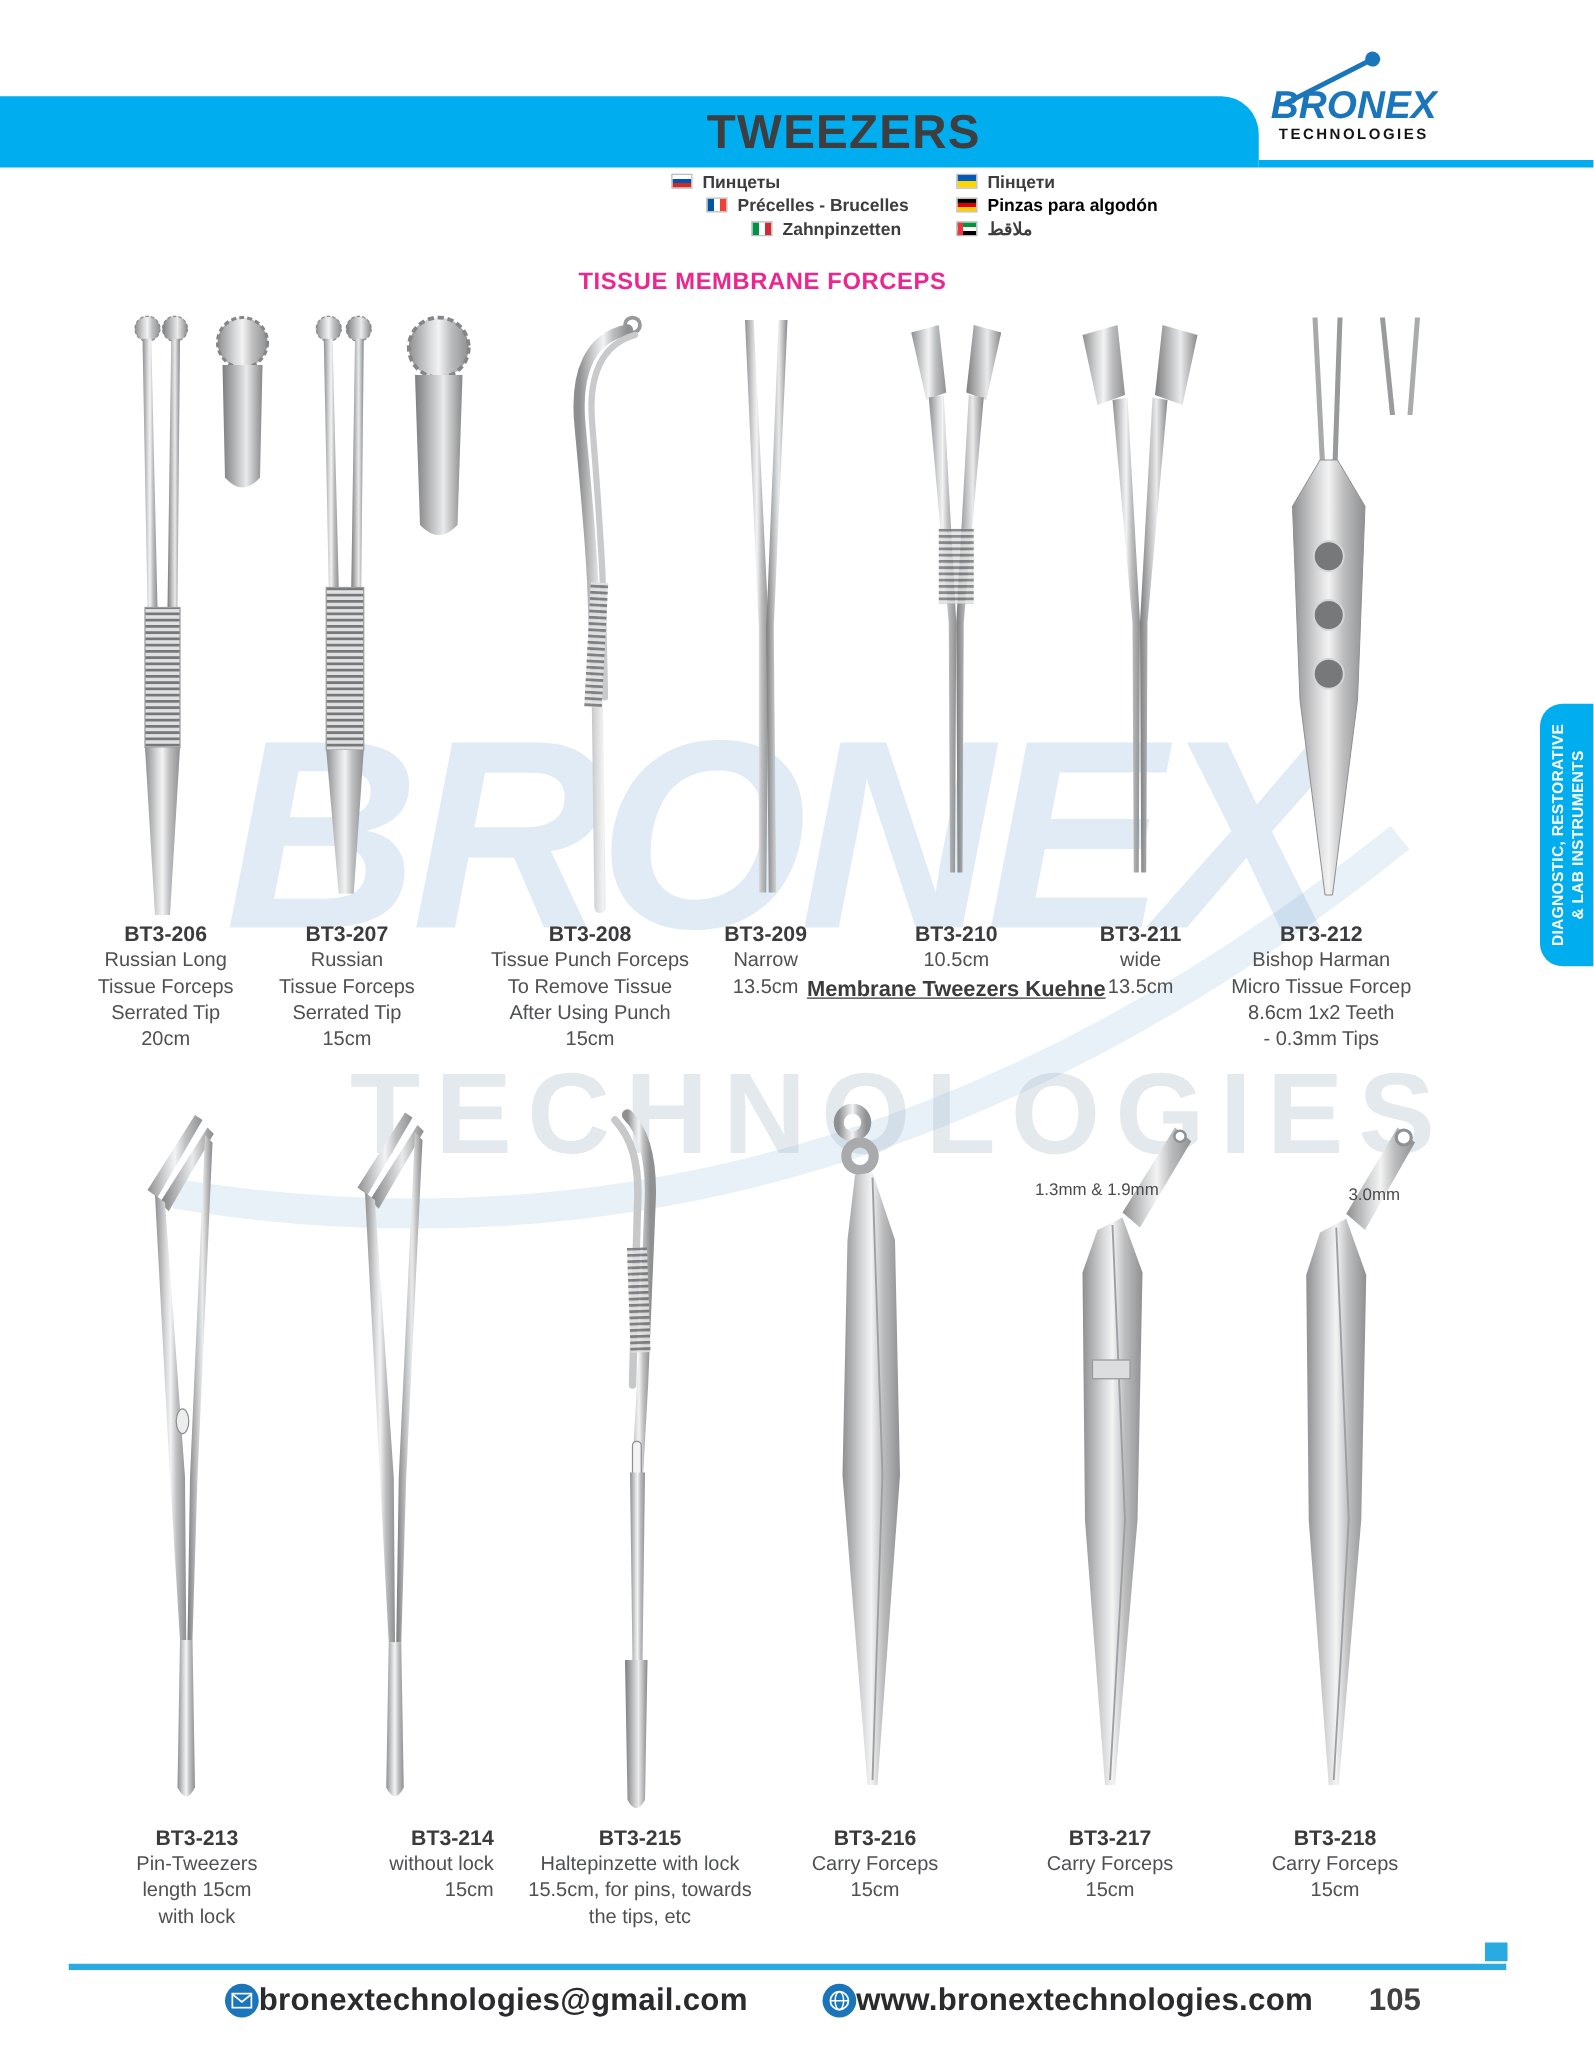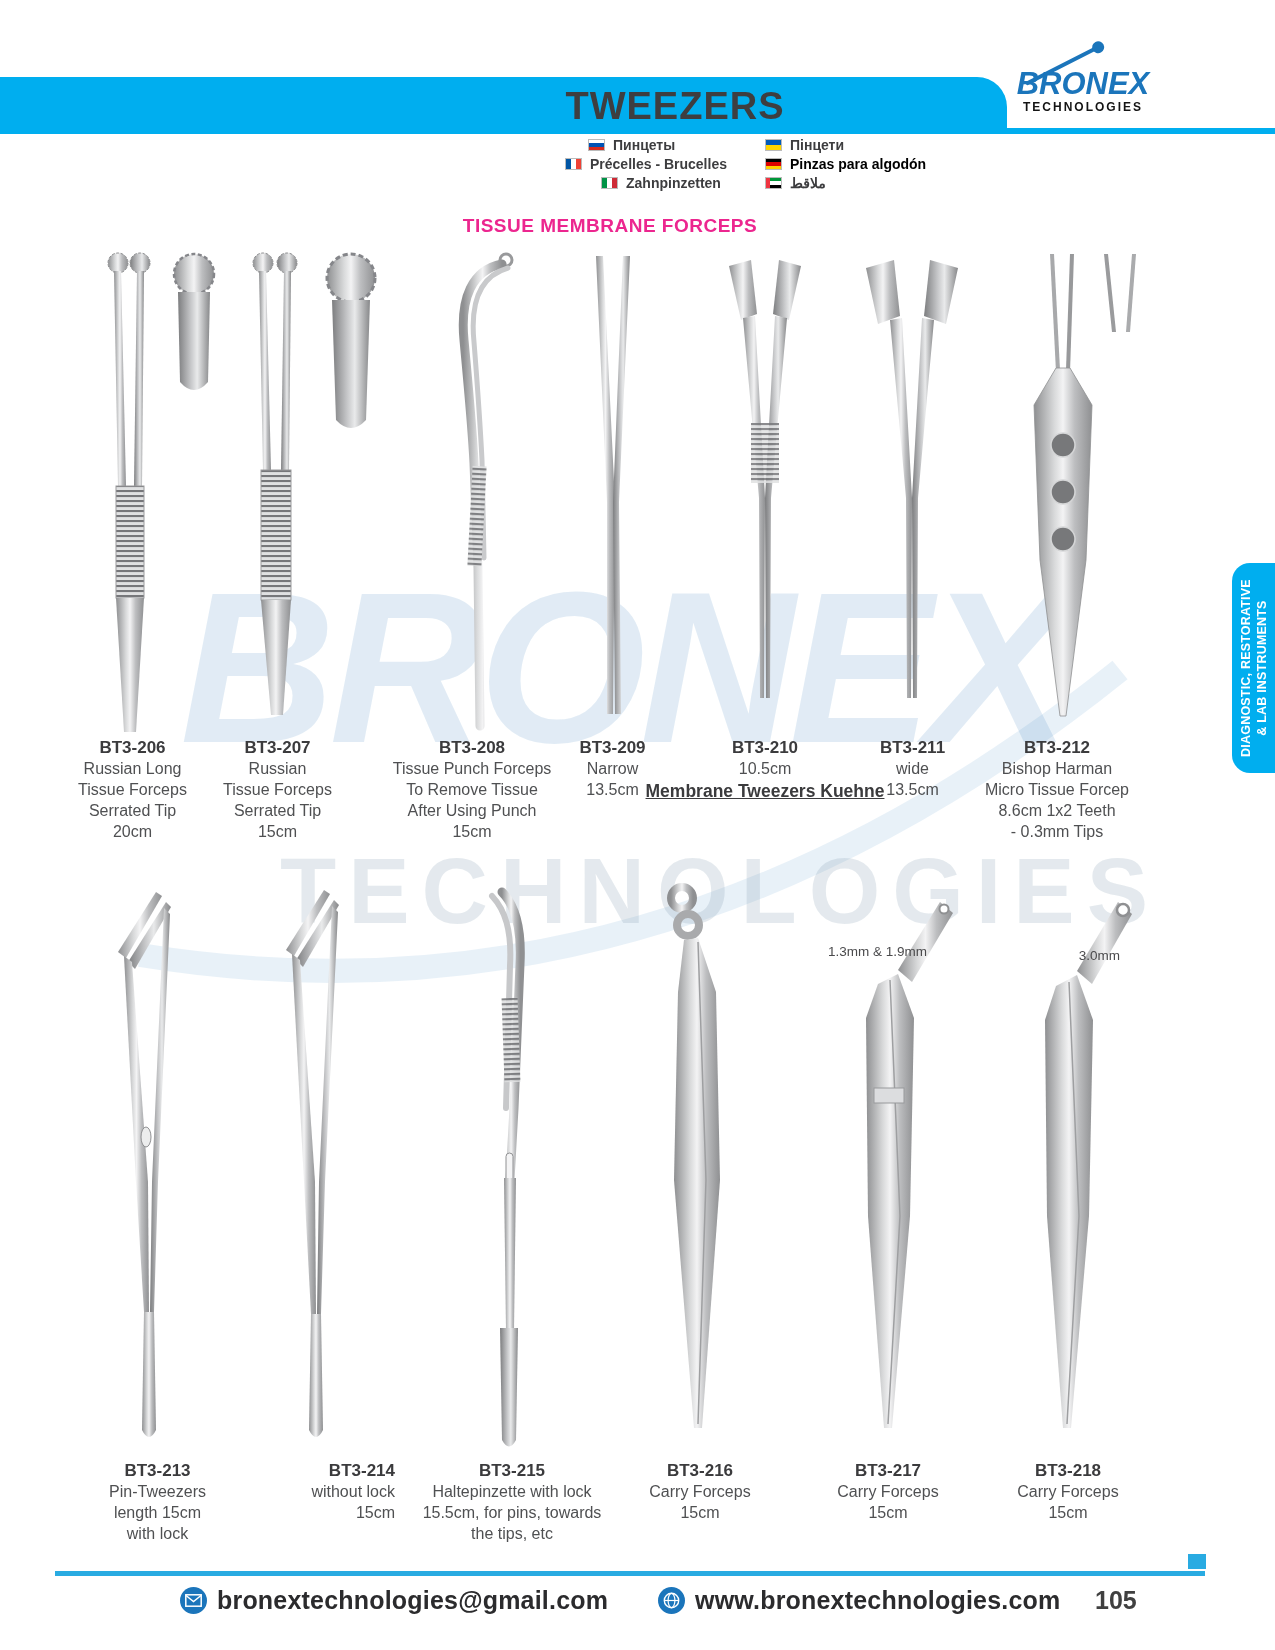--- a/index.html
+++ b/index.html
@@ -54,21 +54,21 @@
   
   .side-tab{position:absolute;left:1232px;top:563px;width:43px;height:210px;background:#00AEEF;
             border-radius:18px 0 0 18px;z-index:3;}
   .side-tab .vtext{position:absolute;left:50%;top:50%;width:206px;height:40px;
             transform:translate(-50%,-50%) rotate(-90deg);display:flex;align-items:center;justify-content:center;
             text-align:center;color:#fff;font-size:12.5px;font-weight:bold;line-height:1.3;white-space:pre-line;letter-spacing:0.2px;}
 
   
   .footer-line{position:absolute;left:55px;top:1571px;width:1150px;height:5px;background:#29ABE2;}
   .footer-square{position:absolute;left:1188px;top:1554px;width:18px;height:15px;background:#29ABE2;}
-  .footer-item{position:absolute;display:flex;align-items:center;gap:10px;}
+  .footer-item{position:absolute;display:flex;align-items:center;}
   .round-icon{width:27px;height:27px;border-radius:50%;background:#1B75BB;display:flex;align-items:center;justify-content:center;flex:0 0 auto;}
   .round-icon svg{display:block;}
   .footer-text{font-size:25px;font-weight:bold;color:#2b2b2d;letter-spacing:0.2px;}
   .page-num{position:absolute;left:1095px;top:1586px;width:70px;
             font-size:25px;font-weight:bold;color:#404040;}
 </style>
 </head>
 <body>
 
 <div id="page">
@@ -100,21 +100,21 @@
   <div class="band-line"></div>
 
   <div class="logo">
     <div class="logo-tool">
         <span></span>
       </div>
     <div class="logo-name">BRONEX</div>
     <div class="logo-tag">TECHNOLOGIES</div>
   </div>
 
-  <div class="legend-row" style="left:588px;top:137px;">
+  <div class="legend-row" style="left:537px;top:137px;">
     <span class="flag flag-ru"></span>
     <span class="legend-label">Пинцеты</span>
   </div>
   <div class="legend-row" style="left:565px;top:156px;align-items:center;">
     <span class="flag flag-fr"></span>
     <span class="legend-label">Précelles - Brucelles</span>
   </div>
   <div class="legend-row" style="left:565px;top:175px;padding-left:36px;">
     <span class="flag flag-it"></span>
     <span class="legend-label">Zahnpinzetten</span>

